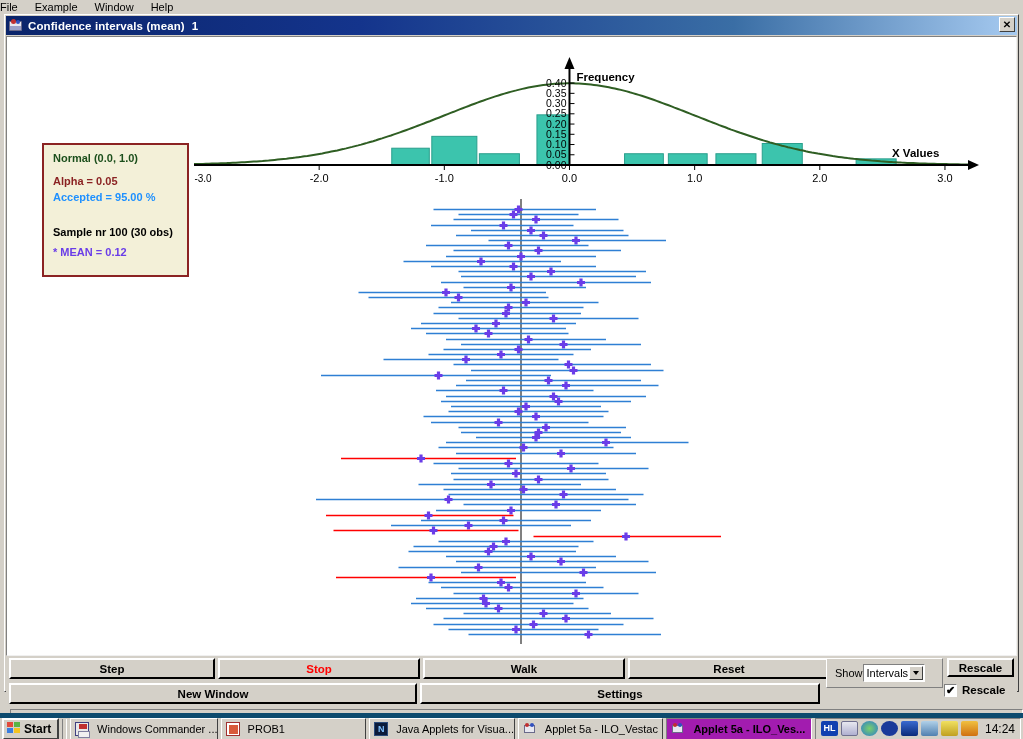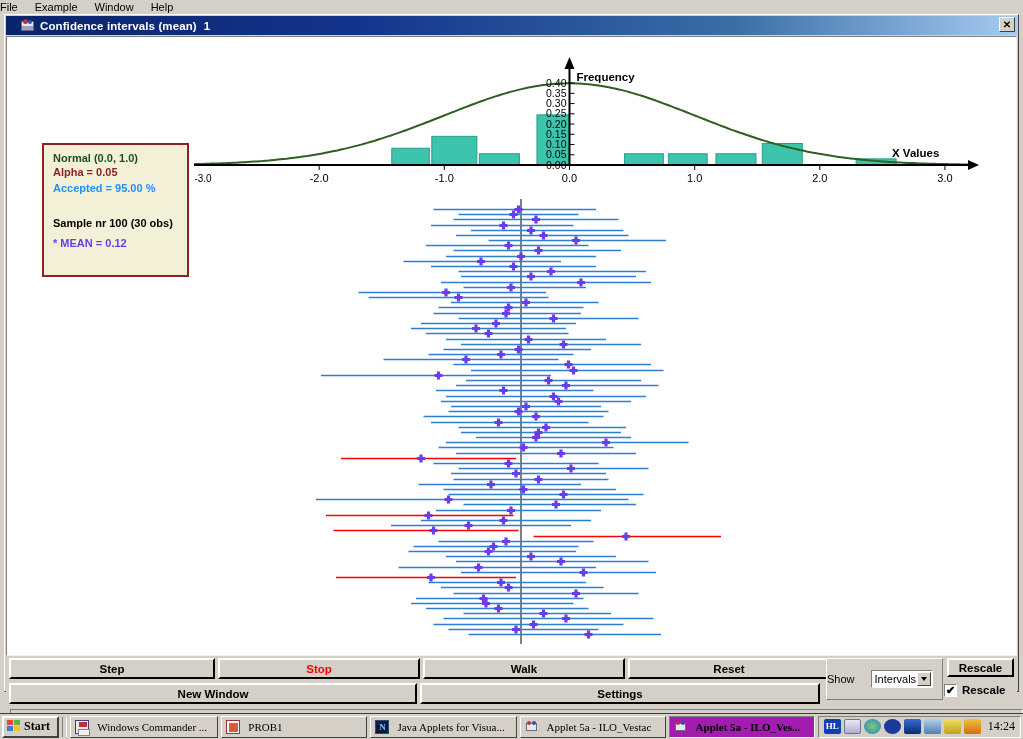--- a/index.html
+++ b/index.html
@@ -26,21 +26,21 @@
   .appwin {
     position: absolute; left: 4px; top: 14px;
     width: 1015px; height: 678px;
     background: #d4d0c8;
     border: 1px solid #ffffff;
     border-right-color: #404040; border-bottom-color: #404040;
   }
   .titlebar {
     position: relative; height: 19px; margin: 1px;
     background: linear-gradient(to right, #0a246a 0%, #14348c 35%, #3a6ea5 72%, #a6caf0 100%);
-    display: flex; align-items: center; padding-left: 12px;
+    display: flex; align-items: center;
   }
   .title-ico {
     width: 16px; height: 15px; margin-left: 2px; margin-right: 4px;
     position: relative; flex: none;
   }
   .title-ico .b1 { position:absolute; left:1px; top:3px; width:13px; height:10px; background:#e8e8f0; border:1px solid #6a6a8a; border-radius:1px;}
   .title-ico .b2 { position:absolute; left:3px; top:1px; width:5px; height:5px; background:#c03030; border-radius:50%;}
   .title-ico .b3 { position:absolute; left:8px; top:2px; width:4px; height:4px; background:#3050c0; border-radius:50%;}
   .title-ico .b4 { position:absolute; left:2px; top:8px; width:11px; height:4px; background:#9aa0c8;}
   .titletext {
@@ -71,21 +71,21 @@
   
   .legendbox {
     position: absolute; left: 37px; top: 128px;
     width: 147px; height: 134px;
     background: #f3f0d8;
     border: 2px solid #8b2323;
     padding: 8px 9px 0 9px;
     z-index: 6;
   }
   .lg-line { font-size: 11px; font-weight: bold; line-height: 1.05; white-space: nowrap; }
-  .lg-normal { color:#1c4f1c; margin-bottom:2px; }
+  .lg-normal { color:#1c4f1c; margin-bottom:11px; }
   .lg-alpha  { color:#8b2323; margin-bottom:5px; }
   .lg-acc    { color:#1e90ff; }
   .lg-sample { color:#000; margin-top:23px; }
   .lg-mean   { color:#6a3de8; margin-top:9px; }
 
   
   .controls {
     position: absolute; left: 1px; top: 641px; width: 1011px; height: 50px;
     background: #d4d0c8;
   }
@@ -102,24 +102,24 @@
   .row1 { position:absolute; left:3px; top:2px; height:21px; display:flex; gap:3px; }
   .row2 { position:absolute; left:3px; top:27px; height:21px; display:flex; gap:3px; }
   .btn-step  { width:206px; height:21px; }
   .btn-walk  { width:202px; height:21px; }
   .btn-stop  { width:202px; height:21px; color:#ff0000; }
   .btn-reset { width:202px; height:21px; }
   .btn-newwin{ width:408px; height:21px; }
   .btn-settings { width:400px; height:21px; }
 
   .showpanel {
-    position:absolute; left:820px; top:2px; width:117px; height:42px;
+    position:absolute; left:820px; top:2px; width:117px; height:30px;
     background:#d4d0c8;
     border:1px solid #ffffff; border-right-color:#808080; border-bottom-color:#808080;
-    display:flex; align-items:center; gap:16px; 
+    display:flex; align-items:center; gap:0; padding-left:8px;
   }
   .showlabel { font-size:11px; color:#000; }
   .combo {
     width:62px; height:18px; background:#ffffff;
     border:1px solid #808080; border-right-color:#ffffff; border-bottom-color:#ffffff;
     display:flex; align-items:center; position:relative;
   }
   .combo .cval { font-size:11px; color:#000; padding-left:3px; }
   .combo .arrowbtn {
     position:absolute; right:1px; top:1px; width:14px; height:14px;
@@ -150,22 +150,22 @@
     background:#d4d0c8;
     border:1px solid #808080; border-right-color:#ffffff; border-bottom-color:#ffffff;
     display:flex; align-items:center; padding-left:5px;
     font-size:11px; color:#000;
   }
 
   
   .taskbar {
     position:absolute; left:0; top:713px; width:1023px; height:26px;
     background:#d4d0c8;
-    border-top:1px solid #0c4a6e;
-    display:flex; align-items:center; gap:3px; padding:8px 2px;font-family:Liberation Serif, serif;
+    border-top:5px solid #0c4a6e;
+    display:flex; align-items:center; gap:3px; padding:8px 2px;
   }
   .startbtn {
     width:58px; height:22px;
     background:#d4d0c8;
     border:2px solid #ffffff; border-right-color:#404040; border-bottom-color:#404040;
     display:flex; align-items:center; gap:3px; padding-left:3px;
     font-size:12px; font-weight:bold; color:#000;
   }
   .flag { width:14px; height:13px; position:relative; flex:none; }
   .flag i { position:absolute; width:6px; height:5px; }

